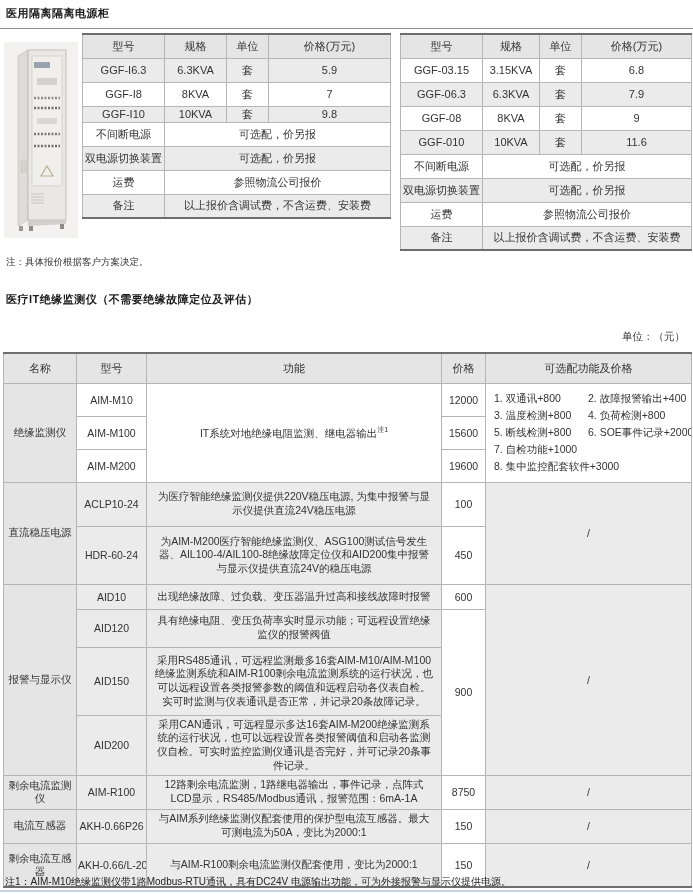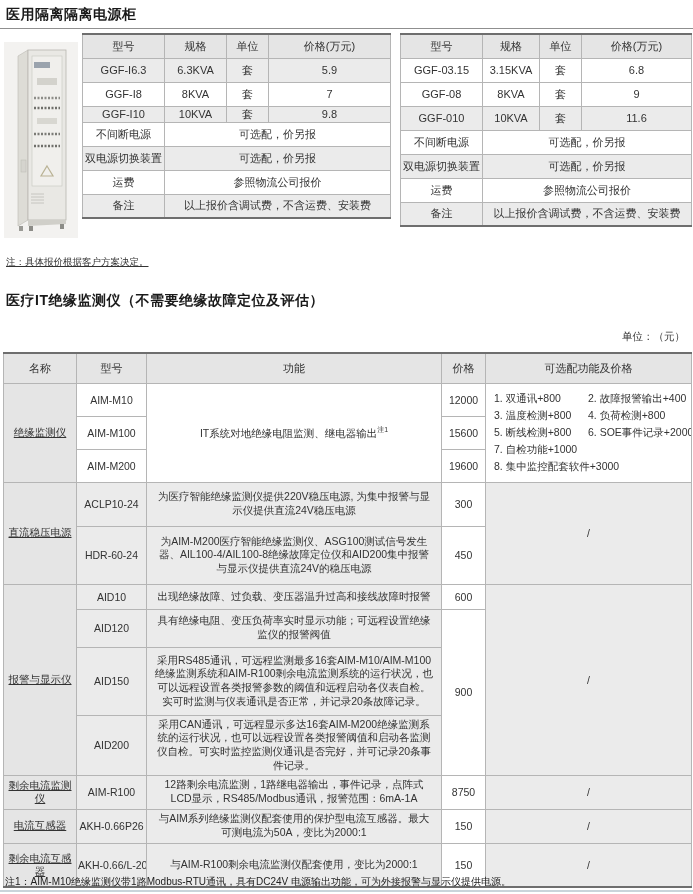--- a/index.html
+++ b/index.html
@@ -2,39 +2,39 @@
 <html><head>
 <meta charset="utf-8">
 <style>
   html,body{margin:0;padding:0;}
   body{
     width:693px;height:894px;position:relative;background:#ffffff;
     font-family:"Liberation Sans","DejaVu Sans",sans-serif;color:#2b2b2b;
     overflow:hidden;
   }
   .abs{position:absolute;}
-  .sec-title{font-size:14px;font-weight:bold;color:#1a1a1a;letter-spacing:0.5px;}
+  .sec-title{font-size:11px;font-weight:bold;color:#1a1a1a;letter-spacing:0.5px;}
   .rule{height:1px;background:#8f8f8f;left:0;right:0;}
   .small-note{font-size:9.5px;color:#333;}
   .unit-label{font-size:10.5px;color:#333;}
   table{border-collapse:collapse;table-layout:fixed;}
   
   .ctab{border-top:2px solid #6e6e6e;border-bottom:2px solid #6e6e6e;}
   .ctab td,.ctab th{
     border:1px solid #b5b5b5;font-size:11px;font-weight:normal;
     text-align:center;padding:0 2px;color:#333;overflow:hidden;white-space:nowrap;
   }
   .ctab .hd td{background:#e5e5e5;}
   .ctab .g td{background:#ebebeb;}
   .ctab .w td{background:#ffffff;}
   
   .mt{border-top:2px solid #6e6e6e;border-bottom:2px solid #6e6e6e;}
   .mt td{border:1px solid #b5b5b5;font-size:10.5px;color:#333;overflow:hidden;}
   .mt .hd td{background:#e5e5e5;text-align:center;font-size:11px;}
-  .mt .name{background:#e5e5e5;text-align:center;font-size:10.5px;line-height:1.25;padding:0 1px;text-decoration:underline;}
+  .mt .name{background:#e5e5e5;text-align:center;font-size:10.5px;line-height:1.25;padding:0 1px;}
   .mt .model{text-align:center;white-space:nowrap;font-size:10.5px;}
   .mt .func{text-align:center;padding:2px 7px;line-height:1.3;}
   .mt .func.center{text-align:center;}
   .mt .price{text-align:center;background:#ffffff;}
   .mt .opt{text-align:center;}
   .mt .wbg{background:#ffffff;}
   .mt .gbg{background:#ebebeb;}
   .opt-list{padding:4px 8px;line-height:1.62;font-size:10px;text-align:left;}
   .opt-list .l{white-space:nowrap;}
   .opt-list .c1{display:inline-block;min-width:94px;}
@@ -140,20 +140,26 @@
     <td>规格</td>
     <td>单位</td>
     <td>价格(万元)</td>
   </tr>
   <tr class="w" style="height:24px">
     <td>GGF-03.15</td>
     <td>3.15KVA</td>
     <td>套</td>
     <td>6.8</td>
   </tr>
+  <tr class="g" style="height:24px">
+    <td>GGF-06.3</td>
+    <td>6.3KVA</td>
+    <td>套</td>
+    <td>7.9</td>
+  </tr>
   <tr class="w" style="height:24px">
     <td>GGF-08</td>
     <td>8KVA</td>
     <td>套</td>
     <td>9</td>
   </tr>
   <tr class="g" style="height:24px">
     <td>GGF-010</td>
     <td>10KVA</td>
     <td>套</td>
@@ -171,21 +177,21 @@
     <td>运费</td>
     <td colspan="3">参照物流公司报价</td>
   </tr>
   <tr class="g" style="height:24px">
     <td>备注</td>
     <td colspan="3">以上报价含调试费，不含运费、安装费</td>
   </tr>
 </tbody>
   </table>
 
-<div class="abs small-note" style="left:6px;top:256px;text-decoration:underline;">注：具体报价根据客户方案决定。</div>
+<div class="abs small-note" style="left:6px;top:256px;">注：具体报价根据客户方案决定。</div>
 
 <div class="abs sec-title" style="left:6px;top:292px;">医疗IT绝缘监测仪（不需要绝缘故障定位及评估）</div>
 <div class="abs unit-label" style="right:8px;top:330px;">单位：（元）</div>
 
 <table class="mt abs" style="left:3px;top:352px;width:688px;">
   <colgroup>
     <col style="width:73px">
       <col style="width:70px">
       <col style="width:295px">
       <col style="width:44px">
@@ -221,21 +227,21 @@
   </tr>
   <tr style="height:33px">
     <td class="model wbg">AIM-M200</td>
     <td class="price">19600</td>
   </tr>
 
   <tr style="height:44px">
     <td class="name" rowspan="2">直流稳压电源</td>
     <td class="model gbg">ACLP10-24</td>
     <td class="func gbg">为医疗智能绝缘监测仪提供220V稳压电源, 为集中报警与显示仪提供直流24V稳压电源</td>
-    <td class="price">300</td>
+    <td class="price">100</td>
     <td class="opt gbg" rowspan="2">/</td>
   </tr>
   <tr style="height:58px">
     <td class="model gbg">HDR-60-24</td>
     <td class="func gbg">为AIM-M200医疗智能绝缘监测仪、ASG100测试信号发生器、AIL100-4/AIL100-8绝缘故障定位仪和AID200集中报警与显示仪提供直流24V的稳压电源</td>
     <td class="price">450</td>
   </tr>
 
   <tr style="height:25px">
     <td class="name" rowspan="4">报警与显示仪</td>

